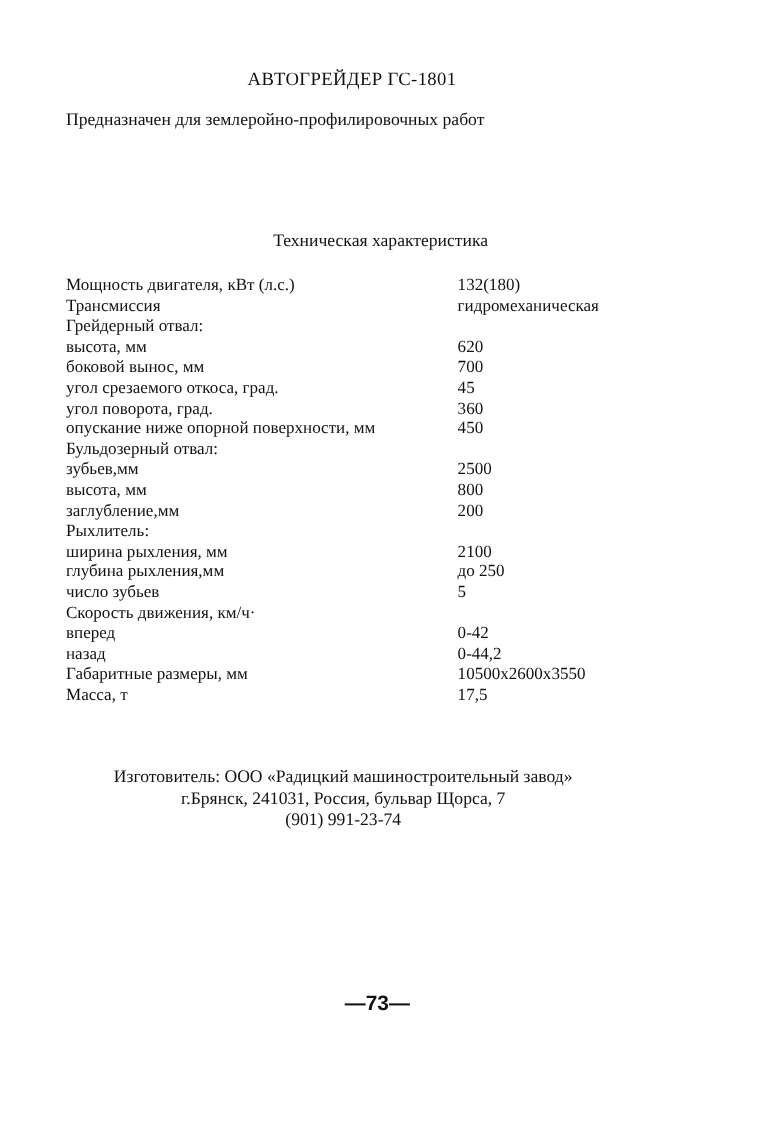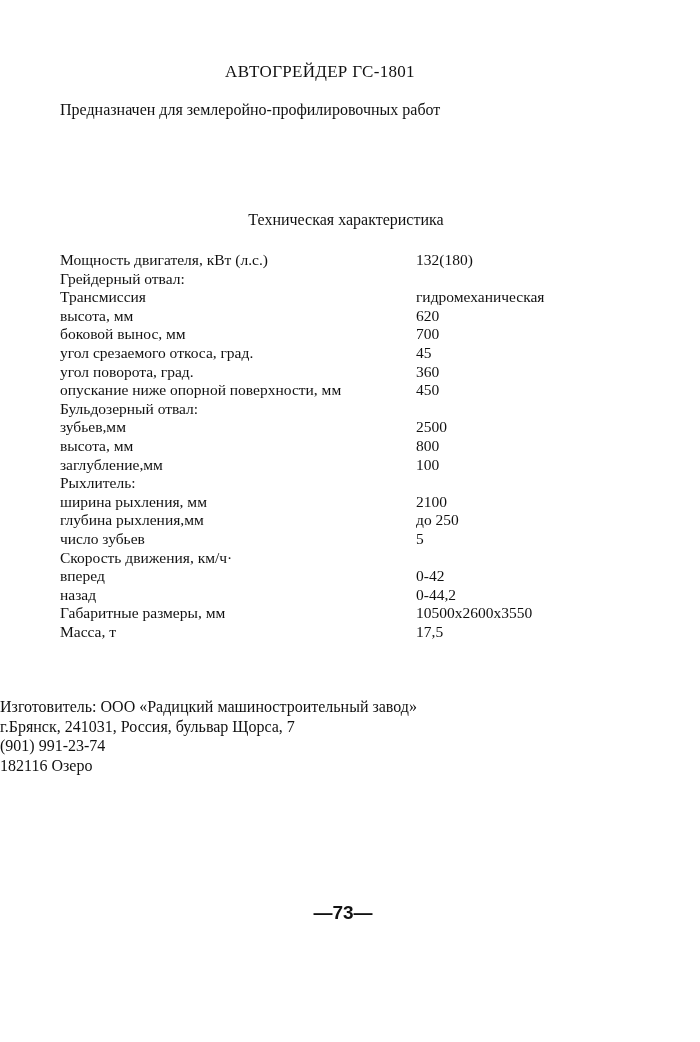--- a/index.html
+++ b/index.html
@@ -22,21 +22,21 @@
     }
     .spec-table {
       position: absolute; top: 251px; left: 60px; width: 560px;
     }
     .spec-row {
       display: flex; height: 18.6px; line-height: 18.6px; font-size: 15.5px;
     }
     .spec-label { width: 356px; white-space: nowrap; }
     .spec-value { white-space: nowrap; }
     .maker {
-      position: absolute; top: 697px; left: 0; width: 624px; text-align: left;
+      position: absolute; top: 697px; left: 0; width: 624px; text-align: center;
       font-size: 16px; line-height: 19.5px;
     }
     .page-number {
       position: absolute; top: 902px; left: 0; width: 686px; text-align: center;
       font-family: "Liberation Sans", "DejaVu Sans", sans-serif;
       font-size: 19px; font-weight: bold;
     }
   </style>
 </head>
 <body>
@@ -44,26 +44,26 @@
 <div class="title">АВТОГРЕЙДЕР ГС-1801</div>
 <div class="purpose">Предназначен для землеройно-профилировочных работ</div>
 <div class="spec-heading">Техническая характеристика</div>
 
 <div class="spec-table">
   <div class="spec-row">
       <span class="spec-label">Мощность двигателя, кВт (л.с.)</span>
       <span class="spec-value">132(180)</span>
     </div>
   <div class="spec-row">
+      <span class="spec-label">Трансмиссия</span>
+      <span class="spec-value">гидромеханическая</span>
+    </div>
+  <div class="spec-row">
       <span class="spec-label">Грейдерный отвал:</span>
       <span class="spec-value"></span>
-    </div>
-  <div class="spec-row">
-      <span class="spec-label">Трансмиссия</span>
-      <span class="spec-value">гидромеханическая</span>
     </div>
   <div class="spec-row">
       <span class="spec-label">высота, мм</span>
       <span class="spec-value">620</span>
     </div>
   <div class="spec-row">
       <span class="spec-label">боковой вынос, мм</span>
       <span class="spec-value">700</span>
     </div>
   <div class="spec-row">
@@ -85,21 +85,21 @@
   <div class="spec-row">
       <span class="spec-label">зубьев,мм</span>
       <span class="spec-value">2500</span>
     </div>
   <div class="spec-row">
       <span class="spec-label">высота, мм</span>
       <span class="spec-value">800</span>
     </div>
   <div class="spec-row">
       <span class="spec-label">заглубление,мм</span>
-      <span class="spec-value">100</span>
+      <span class="spec-value">200</span>
     </div>
   <div class="spec-row">
       <span class="spec-label">Рыхлитель:</span>
       <span class="spec-value"></span>
     </div>
   <div class="spec-row">
       <span class="spec-label">ширина рыхления, мм</span>
       <span class="spec-value">2100</span>
     </div>
   <div class="spec-row">
@@ -129,16 +129,15 @@
   <div class="spec-row">
       <span class="spec-label">Масса, т</span>
       <span class="spec-value">17,5</span>
     </div>
 </div>
 
 <div class="maker">
   <div>Изготовитель: ООО «Радицкий машиностроительный завод»</div>
   <div>г.Брянск, 241031, Россия, бульвар Щорса, 7</div>
   <div>(901) 991-23-74</div>
-  <div>182116 Озеро</div>
 </div>
 
 <div class="page-number">—73—</div>
 
 </body></html>

